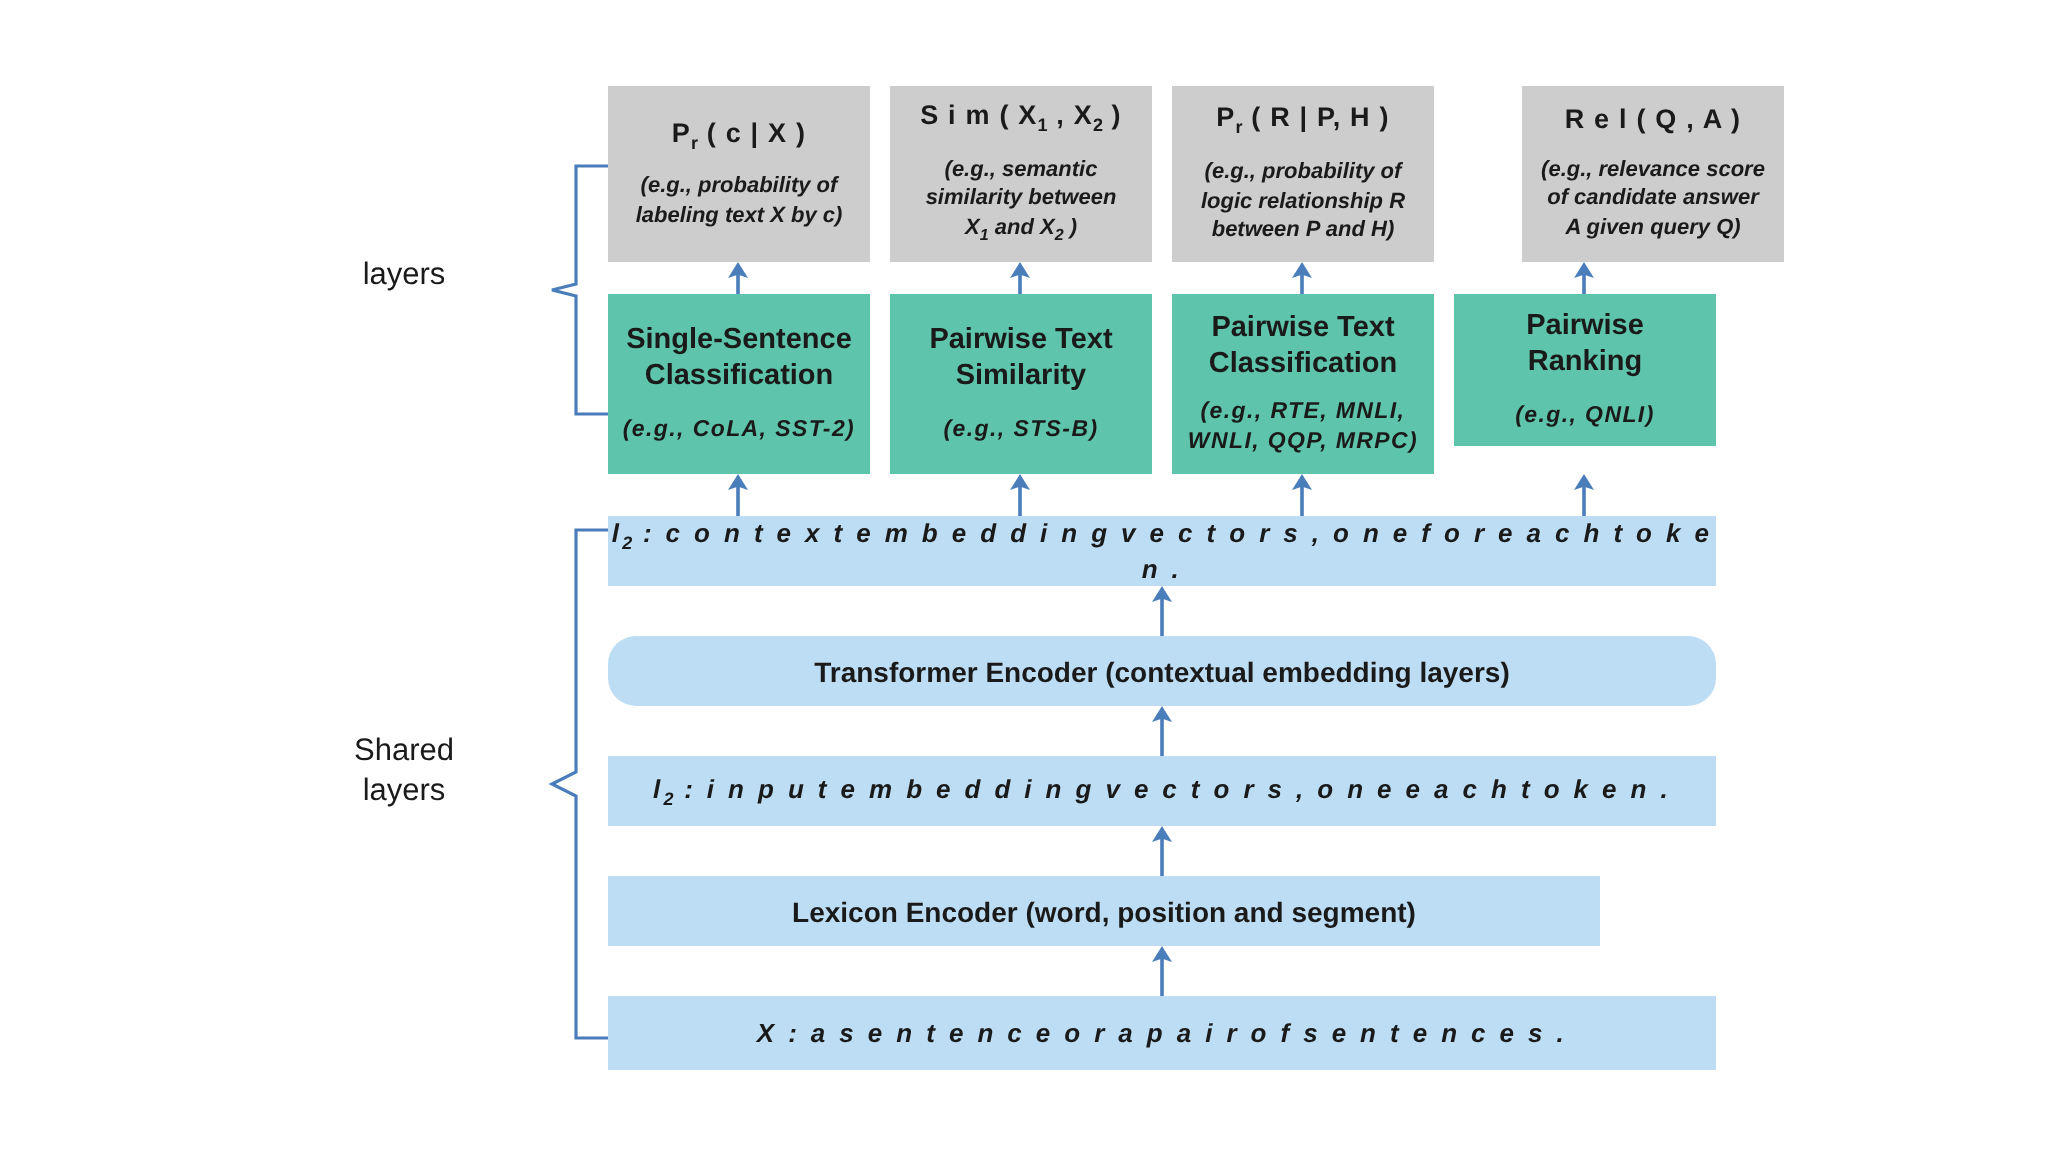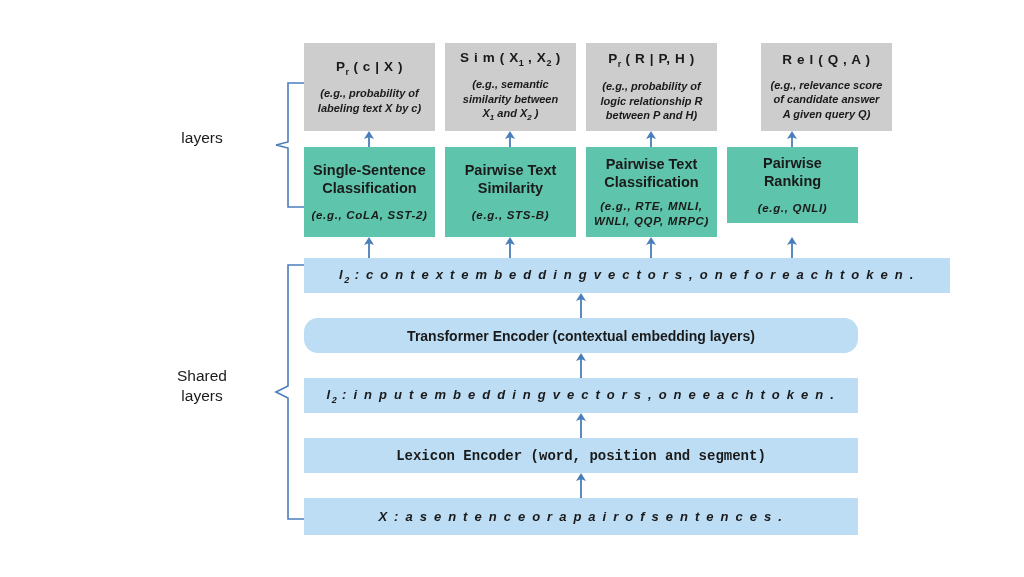--- a/index.html
+++ b/index.html
@@ -237,21 +237,21 @@
   <svg class="arrow" style="left:502px; top:237px;" width="16" height="21" viewBox="0 0 16 21">
     <path d="M 8 0 L 13 8 L 8.9 6.6 L 8.9 21 L 7.1 21 L 7.1 6.6 L 3 8 Z" fill="#4a7ebb"></path>
   </svg>
   <svg class="arrow" style="left:643px; top:237px;" width="16" height="21" viewBox="0 0 16 21">
     <path d="M 8 0 L 13 8 L 8.9 6.6 L 8.9 21 L 7.1 21 L 7.1 6.6 L 3 8 Z" fill="#4a7ebb"></path>
   </svg>
   <svg class="arrow" style="left:784px; top:237px;" width="16" height="21" viewBox="0 0 16 21">
     <path d="M 8 0 L 13 8 L 8.9 6.6 L 8.9 21 L 7.1 21 L 7.1 6.6 L 3 8 Z" fill="#4a7ebb"></path>
   </svg>
 
-  <div class="shared-bar" style="left:304px; top:258px; width:646px; height:35px;">
+  <div class="shared-bar" style="left:304px; top:258px; width:554px; height:35px;">
     <span class="bar-italic">l<sub>2</sub> :  c o n t e x t   e m b e d d i n g   v e c t o r s ,   o n e   f o r   e a c h   t o k e n .</span>
   </div>
 
   <svg class="arrow" style="left:573px; top:293px;" width="16" height="25" viewBox="0 0 16 25">
     <path d="M 8 0 L 13 8 L 8.9 6.6 L 8.9 25 L 7.1 25 L 7.1 6.6 L 3 8 Z" fill="#4a7ebb"></path>
   </svg>
 
   <div class="shared-bar" style="left:304px; top:318px; width:554px; height:35px;border-radius:14px;">
     <span class="bar-plain">Transformer Encoder (contextual embedding layers)</span>
   </div>
@@ -261,21 +261,21 @@
   </svg>
 
   <div class="shared-bar" style="left:304px; top:378px; width:554px; height:35px;">
     <span class="bar-italic">l<sub>2</sub> :  i n p u t   e m b e d d i n g   v e c t o r s ,   o n e   e a c h   t o k e n .</span>
   </div>
 
   <svg class="arrow" style="left:573px; top:413px;" width="16" height="25" viewBox="0 0 16 25">
     <path d="M 8 0 L 13 8 L 8.9 6.6 L 8.9 25 L 7.1 25 L 7.1 6.6 L 3 8 Z" fill="#4a7ebb"></path>
   </svg>
 
-  <div class="shared-bar" style="left:304px; top:438px; width:554px; height:35px;font-family:Liberation Mono, monospace;">
+  <div class="shared-bar" style="left:304px; top:438px; width:496px; height:35px;">
     <span class="bar-plain">Lexicon Encoder (word, position and segment)</span>
   </div>
 
   <svg class="arrow" style="left:573px; top:473px;" width="16" height="25" viewBox="0 0 16 25">
     <path d="M 8 0 L 13 8 L 8.9 6.6 L 8.9 25 L 7.1 25 L 7.1 6.6 L 3 8 Z" fill="#4a7ebb"></path>
   </svg>
 
   <div class="shared-bar" style="left:304px; top:498px; width:554px; height:37px;">
     <span class="bar-italic">X :  a   s e n t e n c e   o r   a   p a i r   o f   s e n t e n c e s .</span>
   </div>

